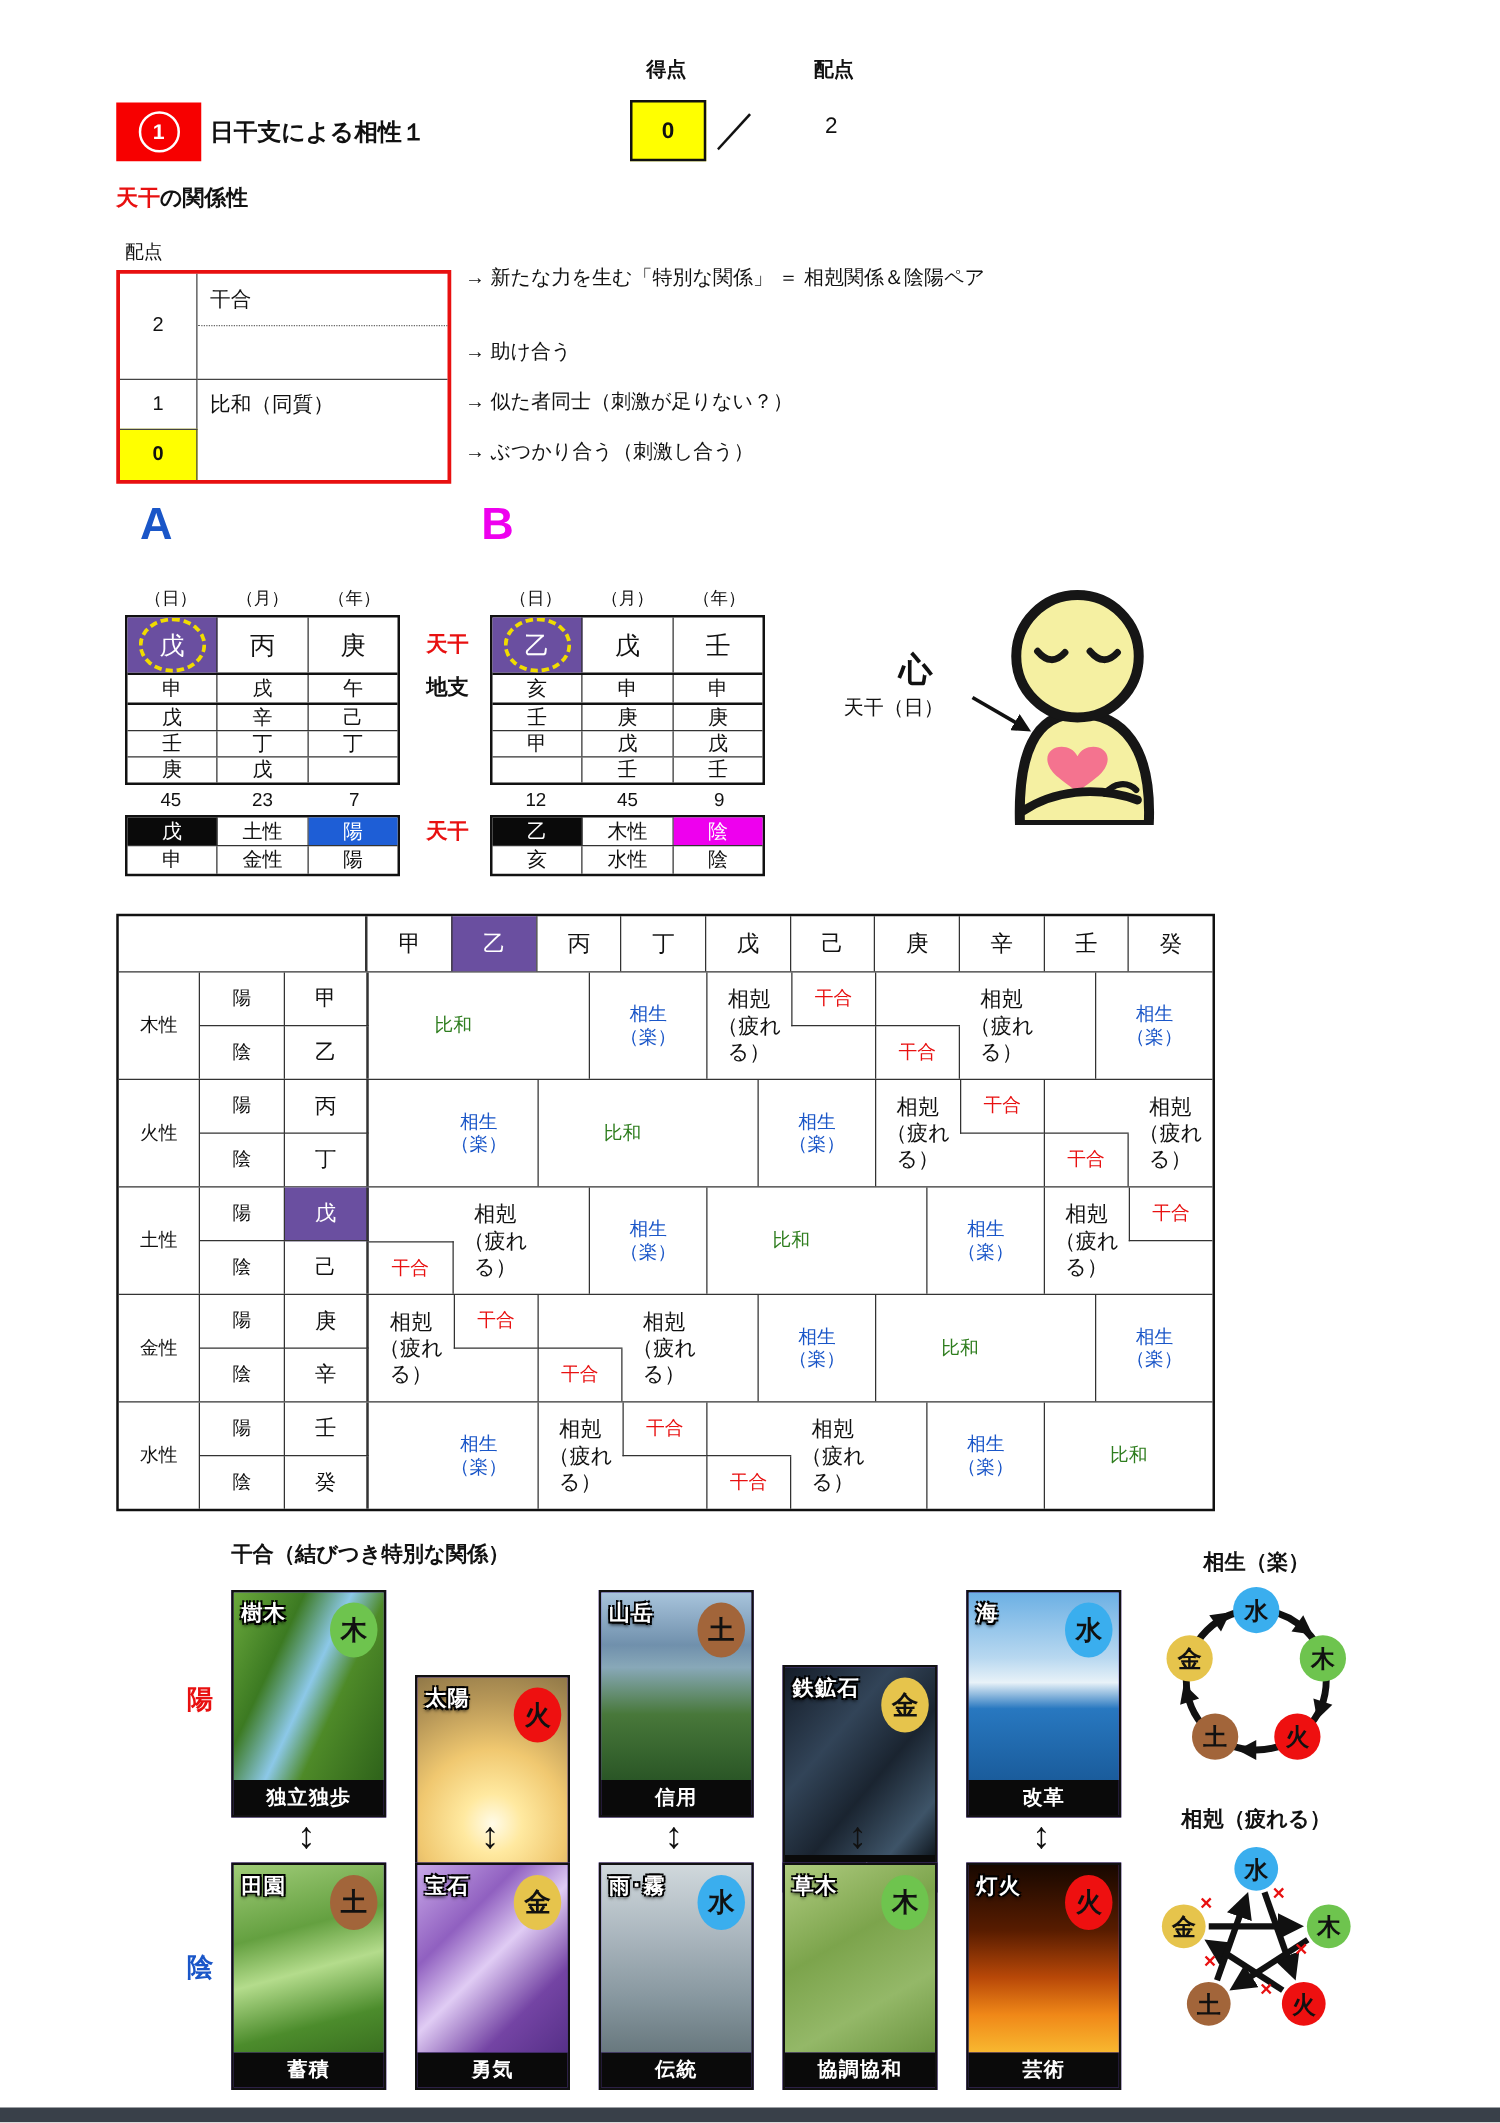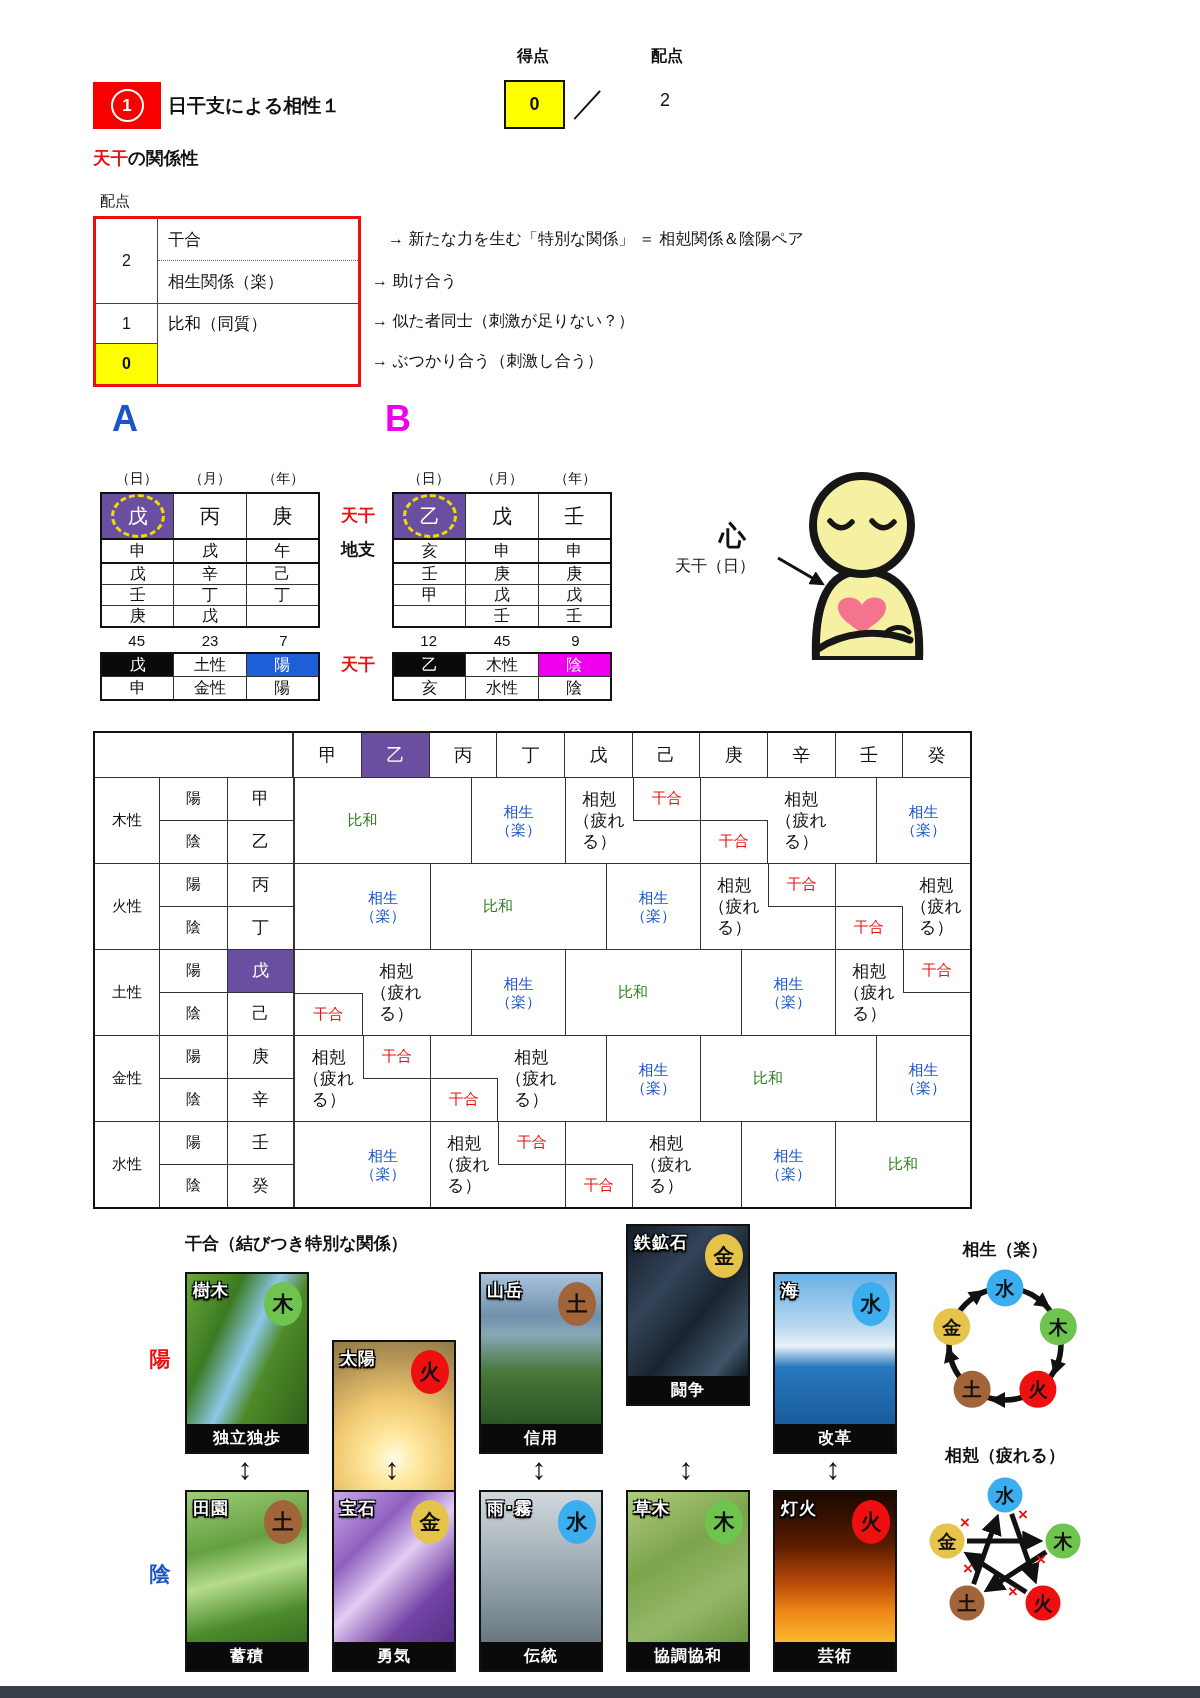--- a/index.html
+++ b/index.html
@@ -121,27 +121,26 @@
 
   <div class="ab h2">
     <span class="red">天干</span><span>の関係性</span>
   </div>
   <div class="ab sublab">配点</div>
 
   <div class="ab stable">
     <div class="sgrid">
       <div class="sc" style="grid-area:1/1/3/2;">2</div>
       <div class="sn dotted" style="grid-area:1/2/2/3;">干合</div>
-      <div class="sn" style="grid-area:2/2/3/3;">相生関係（楽）</div>
       <div class="sc bt1" style="grid-area:3/1/4/2;">1</div>
       <div class="sn bt1" style="grid-area:3/2/4/3;">比和（同質）</div>
       <div class="sc bt1 yellow" style="grid-area:4/1/5/2;">0</div>
     </div>
   </div>
-  <div class="desc" style="left:372px;top:229px;margin-left:16px;">→ 新たな力を生む「特別な関係」 ＝ 相剋関係＆陰陽ペア</div>
+  <div class="desc" style="left:372px;top:212px;">→ 新たな力を生む「特別な関係」 ＝ 相剋関係＆陰陽ペア</div>
   <div class="desc" style="left:372px;top:271px;">→ 助け合う</div>
   <div class="desc" style="left:372px;top:311px;">→ 似た者同士（刺激が足りない？）</div>
   <div class="desc" style="left:372px;top:351px;">→ ぶつかり合う（刺激し合う）</div>
 
   <div class="ab ablab" style="left:112px;top:398px;color:#1a56c8;">A</div>
   <div class="ab ablab" style="left:385px;top:398px;color:#ee00ee;">B</div>
 
   <div class="ptable" style="left:100px;top:470px;">
     <div class="phead">
       <span>（日）</span>
@@ -433,21 +432,21 @@
     <div class="card-name">太陽</div>
     <div class="card-badge el-fire">火</div>
     <div class="card-label">文明･自由</div>
   </div>
   <div class="card" style="left:479px;top:1272px;">
     <div class="card-art art-mountain"></div>
     <div class="card-name">山岳</div>
     <div class="card-badge el-earth">土</div>
     <div class="card-label">信用</div>
   </div>
-  <div class="card" style="left:626px;top:1224px;">
+  <div class="card" style="left:626px;top:1332px;">
     <div class="card-art art-ore"></div>
     <div class="card-name">鉄鉱石</div>
     <div class="card-badge el-metal">金</div>
     <div class="card-label">闘争</div>
   </div>
   <div class="card" style="left:773px;top:1272px;">
     <div class="card-art art-sea"></div>
     <div class="card-name">海</div>
     <div class="card-badge el-water">水</div>
     <div class="card-label">改革</div>

